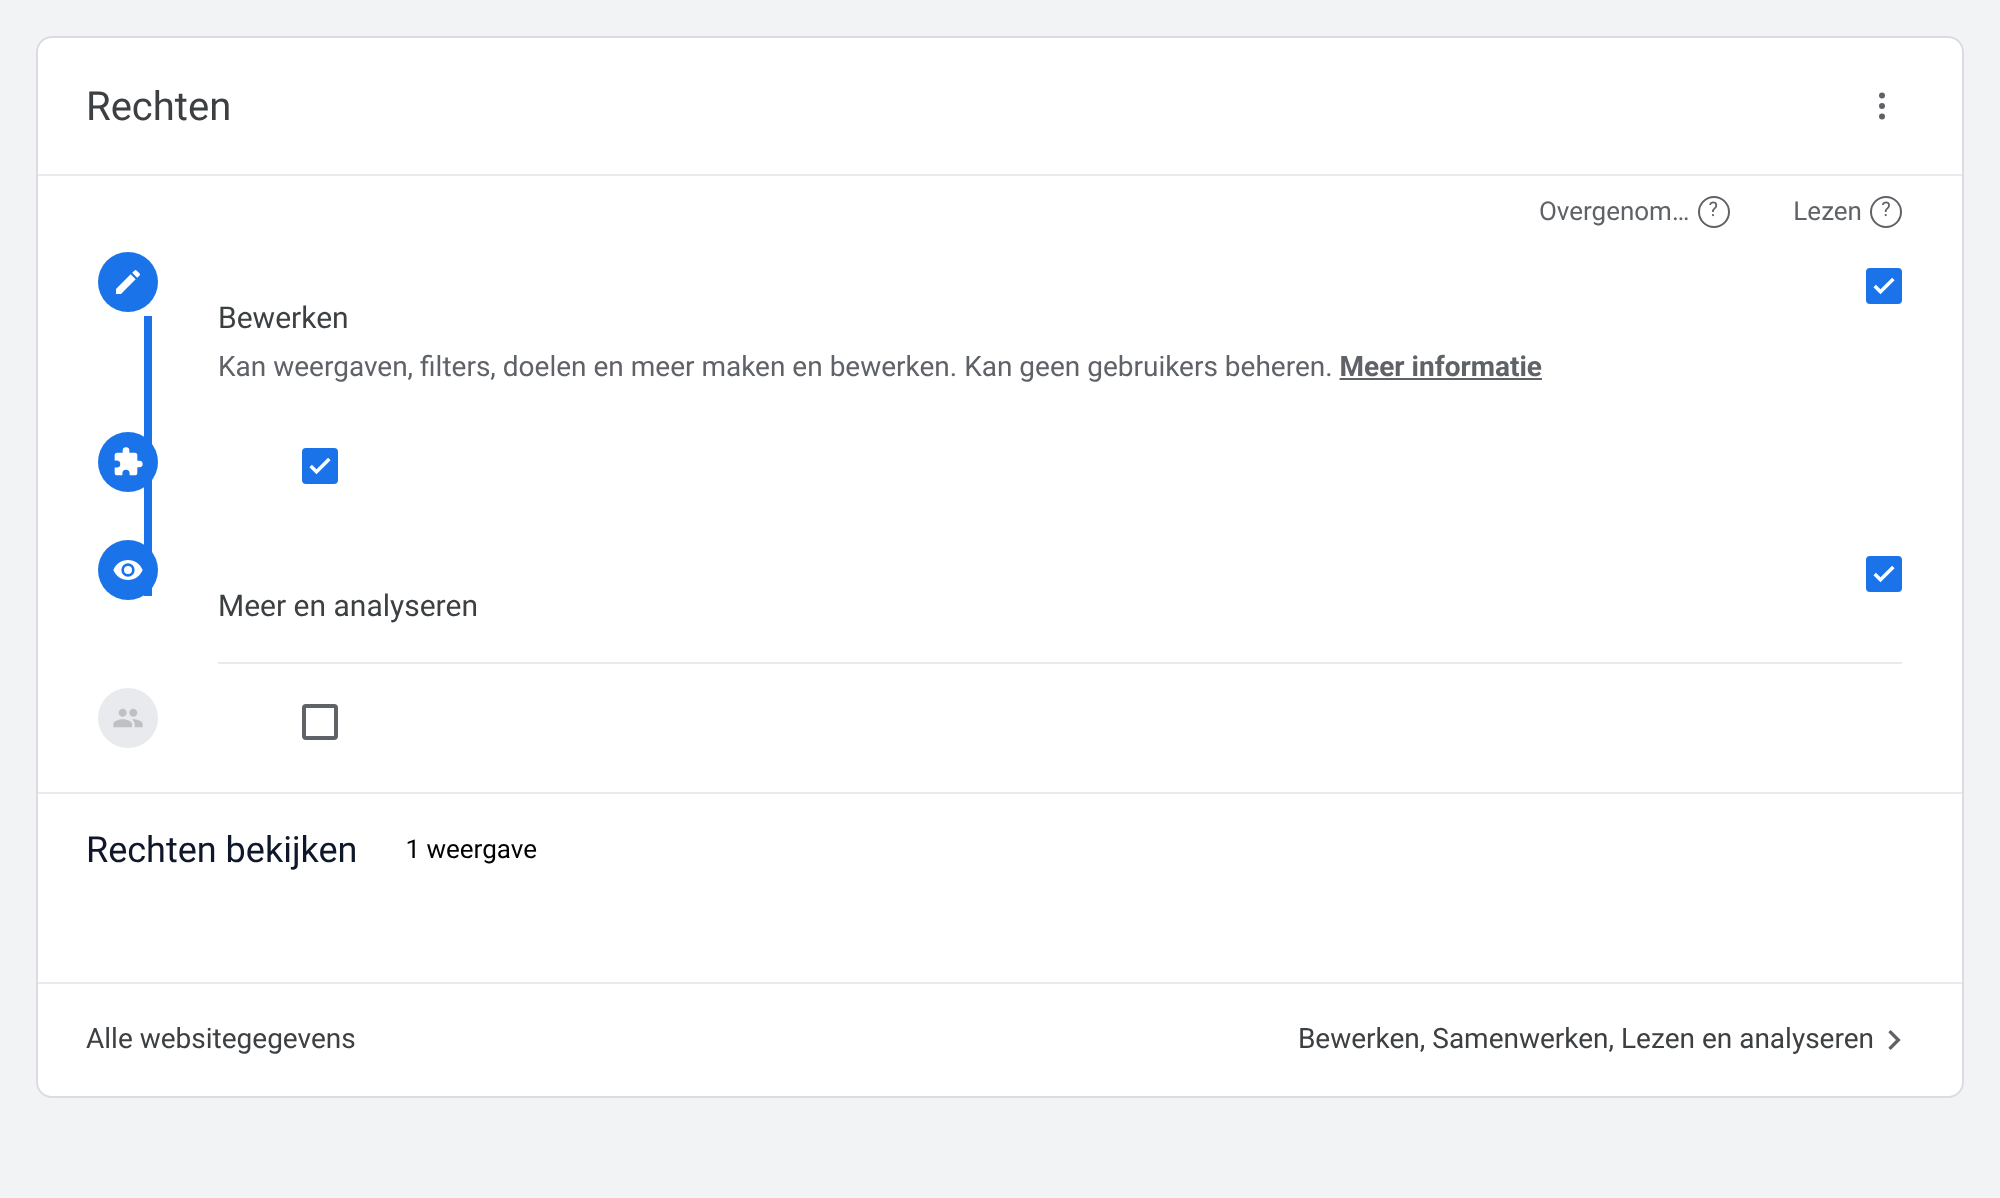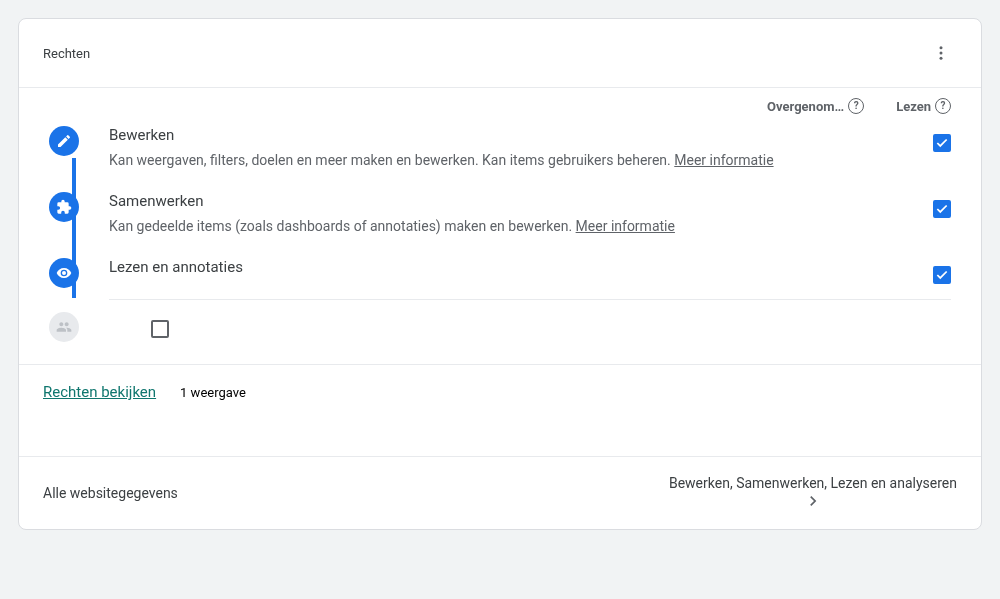--- a/index.html
+++ b/index.html
@@ -18,21 +18,21 @@
     overflow: hidden;
   }
   .card-header {
     display: flex;
     align-items: center;
     justify-content: space-between;
     padding: 18px 24px;
     border-bottom: 1px solid #e8eaed;
   }
   .card-header .title {
-    font-size: 13px;
+    font-size: 20px;
     color: #3c4043;
   }
   .overflow-btn {
     width: 32px;
     height: 32px;
     border: none;
     background: transparent;
     border-radius: 50%;
     cursor: pointer;
     display: flex;
@@ -45,21 +45,20 @@
     justify-content: flex-end;
     gap: 32px;
     padding: 10px 30px 0 90px;
     color: #5f6368;
     font-size: 13px;
   }
   .col-headers .col {
     display: flex;
     align-items: center;
     gap: 4px;
-    font-weight: bold;
   }
   .col .label { max-width: 80px; overflow: hidden; text-overflow: ellipsis; white-space: nowrap; }
   .help-icon {
     width: 16px;
     height: 16px;
     border: 1.5px solid #5f6368;
     border-radius: 50%;
     display: inline-flex;
     align-items: center;
     justify-content: center;
@@ -104,24 +103,24 @@
     height: 30px;
     border-radius: 50%;
     display: flex;
     align-items: center;
     justify-content: center;
     color: #fff;
     background: #1a73e8;
   }
   .icon-disc.muted { background: #e8eaed; color: #bdc1c6; }
   .perm-body { flex: 1; }
-  .perm-title { font-size: 15px; color: #3c4043; margin-bottom: 8px; }
+  .perm-title { font-size: 15px; color: #3c4043; margin-bottom: 8px; margin-top: 24px; }
   .perm-title.muted { color: #9aa0a6; }
   .perm-desc { color: #5f6368; font-size: 14px; }
-  .perm-desc a { color: #5f6368; text-decoration: underline; cursor: pointer; }
+  .perm-desc a { color: #5f6368; text-decoration: underline; cursor: pointer; font-weight: bold; }
   .perm-ctrl {
     width: 60px;
     display: flex;
     justify-content: flex-end;
     align-items: flex-start;
     padding-top: 8px;
   }
   .checkbox {
     width: 18px;
     height: 18px;
@@ -140,32 +139,32 @@
   .checkbox.checked svg { display: block; }
   .checkbox svg { display: none; }
   .section-bar {
     display: flex;
     align-items: center;
     gap: 24px;
     padding: 18px 24px;
     border-top: 1px solid #e8eaed;
   }
   .section-bar .sub { color: #000000; font-size: 13px; }
-  .section-bar .title { font-size: 15px; color: #0f766e; text-decoration: underline; }
+  .section-bar .title { font-size: 18px; color: #0f172a; }
   .view-row {
     display: flex;
     align-items: center;
     justify-content: space-between;
     padding: 18px 24px;
     border-top: 1px solid #e8eaed;
     cursor: pointer;
     margin-top: 37px;
   }
   .view-row .name { color: #3c4043; }
-  .view-row .right { display: flex; align-items: center; gap: 0; color: #3c4043; flex-direction: column; }
+  .view-row .right { display: flex; align-items: center; gap: 0; color: #3c4043; }
   .chevron { color: #5f6368; }
 </style>
 </head>
 <body>
 
 <div class="card">
 
   <div class="card-header">
     <span class="title">Rechten</span>
     <button class="overflow-btn">
@@ -195,65 +194,59 @@
       <div class="icon-wrap">
         <div class="icon-disc">
           <svg width="16" height="16" viewBox="0 0 24 24" fill="currentColor">
               <path d="M3 17.25V21h3.75l11-11-3.75-3.75-11 11zM20.71 7.04a1 1 0 0 0 0-1.41l-2.34-2.34a1 1 0 0 0-1.41 0L15.13 5.12l3.75 3.75 1.83-1.83z"></path>
             </svg>
         </div>
       </div>
       <div class="perm-body">
         <div class="perm-title">Bewerken</div>
         <div class="perm-desc">
-          <span>Kan weergaven, filters, doelen en meer maken en bewerken. Kan items gebruikers beheren. </span><a>Meer informatie</a>
+          <span>Kan weergaven, filters, doelen en meer maken en bewerken. Kan geen gebruikers beheren. </span><a>Meer informatie</a>
         </div>
       </div>
       <div class="perm-ctrl">
         <span class="checkbox checked">
           <svg width="14" height="14" viewBox="0 0 24 24" fill="none" stroke="#fff" stroke-width="3">
               <polyline points="20 6 9 17 4 12"></polyline>
             </svg>
         </span>
       </div>
     </div>
 
     <div class="perm-row">
       <div class="icon-wrap">
         <div class="icon-disc">
           <svg width="16" height="16" viewBox="0 0 24 24" fill="currentColor">
               <path d="M20.5 11H19V7a2 2 0 0 0-2-2h-4V3.5a2.5 2.5 0 1 0-5 0V5H4a2 2 0 0 0-2 2v3.8h1.5a2.7 2.7 0 0 1 0 5.4H2V20a2 2 0 0 0 2 2h3.8v-1.5a2.7 2.7 0 0 1 5.4 0V22H17a2 2 0 0 0 2-2v-4h1.5a2.5 2.5 0 1 0 0-5z"></path>
             </svg>
         </div>
       </div>
-      <div class="perm-body">
-        <div class="perm-title">Samenwerken</div>
-        <div class="perm-desc">
-          <span>Kan gedeelde items (zoals dashboards of annotaties) maken en bewerken. </span><a>Meer informatie</a>
-        </div>
-      </div>
       <div class="perm-ctrl">
         <span class="checkbox checked">
           <svg width="14" height="14" viewBox="0 0 24 24" fill="none" stroke="#fff" stroke-width="3">
               <polyline points="20 6 9 17 4 12"></polyline>
             </svg>
         </span>
       </div>
     </div>
 
     <div class="perm-row sep">
       <div class="icon-wrap">
         <div class="icon-disc">
           <svg width="16" height="16" viewBox="0 0 24 24" fill="currentColor">
               <path d="M12 4.5C7 4.5 2.73 7.61 1 12c1.73 4.39 6 7.5 11 7.5s9.27-3.11 11-7.5C21.27 7.61 17 4.5 12 4.5zm0 12.5a5 5 0 1 1 0-10 5 5 0 0 1 0 10zm0-8a3 3 0 1 0 0 6 3 3 0 0 0 0-6z"></path>
             </svg>
         </div>
       </div>
       <div class="perm-body">
-        <div class="perm-title">Lezen en annotaties</div>
+        <div class="perm-title">Meer en analyseren</div>
       </div>
       <div class="perm-ctrl">
         <span class="checkbox checked">
           <svg width="14" height="14" viewBox="0 0 24 24" fill="none" stroke="#fff" stroke-width="3">
               <polyline points="20 6 9 17 4 12"></polyline>
             </svg>
         </span>
       </div>
     </div>
 

